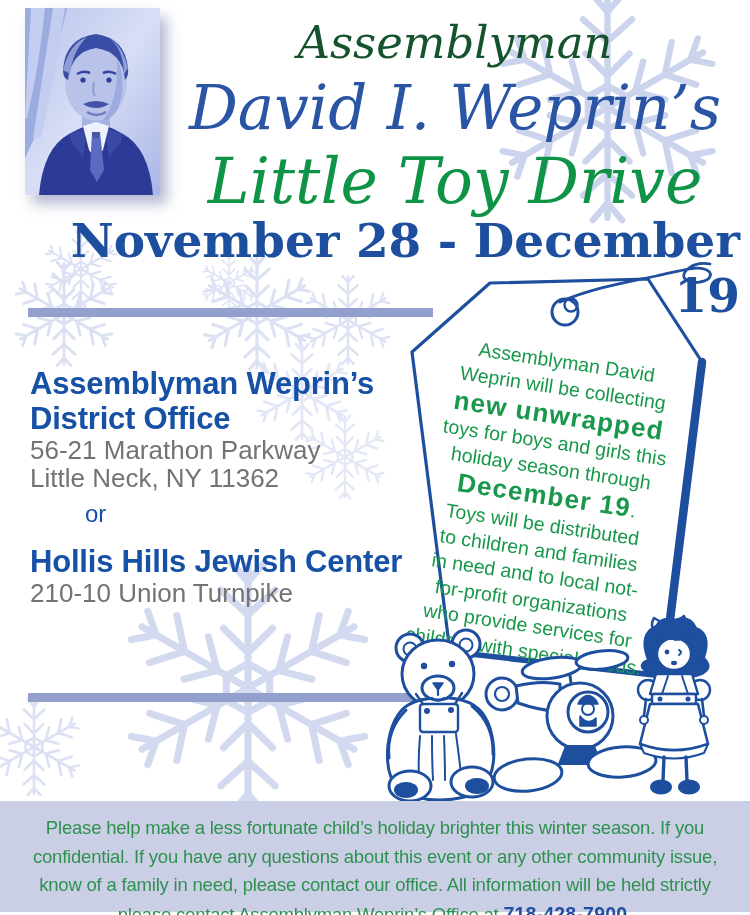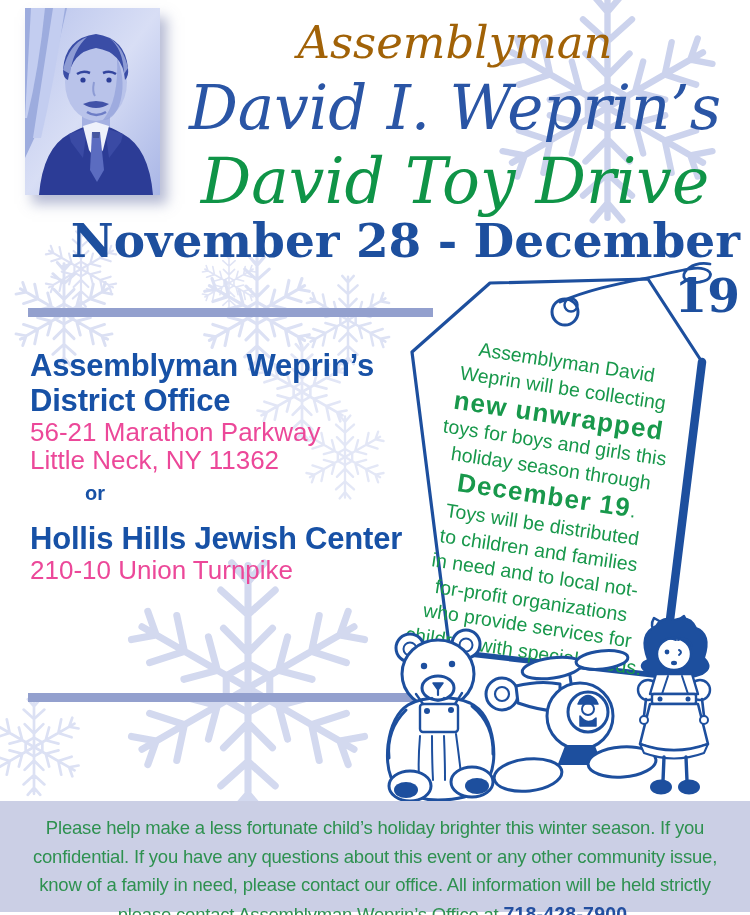--- a/index.html
+++ b/index.html
@@ -9,39 +9,39 @@
   
   .flake{position:absolute;pointer-events:none;}
 
   
   .photo{position:absolute;left:25px;top:8px;width:135px;height:187px;
          box-shadow:7px 9px 12px rgba(110,120,170,.5);background:#c7d0ef;}
 
   
   .titleblock{position:absolute;left:170px;top:18px;width:570px;text-align:center;
               font-family:"DejaVu Serif","Liberation Serif",serif;font-style:italic;line-height:1.1;}
-  .title1{font-size:45px;color:#a16207;}
+  .title1{font-size:45px;color:#14532d;}
   .title2{font-size:61px;color:#2a55a5;margin-top:6px;}
   .title3{font-size:63px;color:#0f9447;margin-top:6px;}
 
   .daterow{position:absolute;left:0;top:213px;width:740px;text-align:right;
            font-family:"DejaVu Serif","Liberation Serif",serif;font-weight:bold;
            font-size:47px;color:#1d4f9e;}
 
   
   .bar{position:absolute;height:9px;background:#93a0ce;}
   .bar-top{left:28px;top:308px;width:405px;}
   .bar-bottom{left:28px;top:693px;width:427px;}
 
   
   .dropoff{position:absolute;left:30px;top:338px;width:410px;color:#1751a6;}
   .dropoff .head{font-size:32px;font-weight:bold;line-height:36px;letter-spacing:-.2px;}
-  .locname{font-size:31px;font-weight:bold;line-height:35px;margin-top:10px;letter-spacing:-.2px;}
-  .addr{font-size:26px;line-height:28px;color:#ec4899;}
-  .or{font-size:20px;font-weight:bold;margin:8px 0 6px 55px;}
+  .locname{font-size:31px;font-weight:bold;line-height:35px;margin-top:28px;letter-spacing:-.2px;}
+  .addr{font-size:26px;line-height:28px;color:#737373;}
+  .or{font-size:24px;font-weight:normal;margin:8px 0 6px 55px;}
 
   
   .tag-svg{position:absolute;left:380px;top:250px;width:370px;height:440px;}
   .tagtext{position:absolute;left:441px;top:331px;width:258px;text-align:center;
            transform:rotate(8.5deg);transform-origin:0 0;color:#18984b;}
   .tag-line{font-size:19.5px;line-height:25.5px;white-space:nowrap;}
   .tag-bold{font-size:26px;line-height:30px;font-weight:bold;letter-spacing:1.2px;}
   .tag-suffix{font-weight:normal;font-size:19.5px;letter-spacing:0;}
 
   .toys-svg{position:absolute;left:380px;top:600px;width:360px;height:210px;}
@@ -142,21 +142,21 @@
       <circle cx="84" cy="72" r="2.6" fill="#2c3e98"></circle>
       <path d="M69 74 Q67 84 70 88" stroke="#8d9bd4" stroke-width="2" fill="none"></path>
       <path d="M58 96 Q71 90 84 96 Q78 100 71 100 Q64 100 58 96 Z" fill="#4152a8"></path>
       <path d="M62 104 Q71 110 81 104" stroke="#6d7dc6" stroke-width="2.5" fill="none"></path>
     </svg>
   </div>
 
   <div class="titleblock">
     <div class="title1">Assemblyman</div>
     <div class="title2">David I. Weprin’s</div>
-    <div class="title3">David Toy Drive</div>
+    <div class="title3">Little Toy Drive</div>
   </div>
   <div class="daterow">November 28 - December 19</div>
 
   <div class="bar bar-top"></div>
   <div class="bar bar-bottom"></div>
 
   <div class="dropoff">
     <div class="locname">Assemblyman Weprin’s District Office</div>
     <div class="addr">56-21 Marathon Parkway</div>
     <div class="addr">Little Neck, NY 11362</div>

